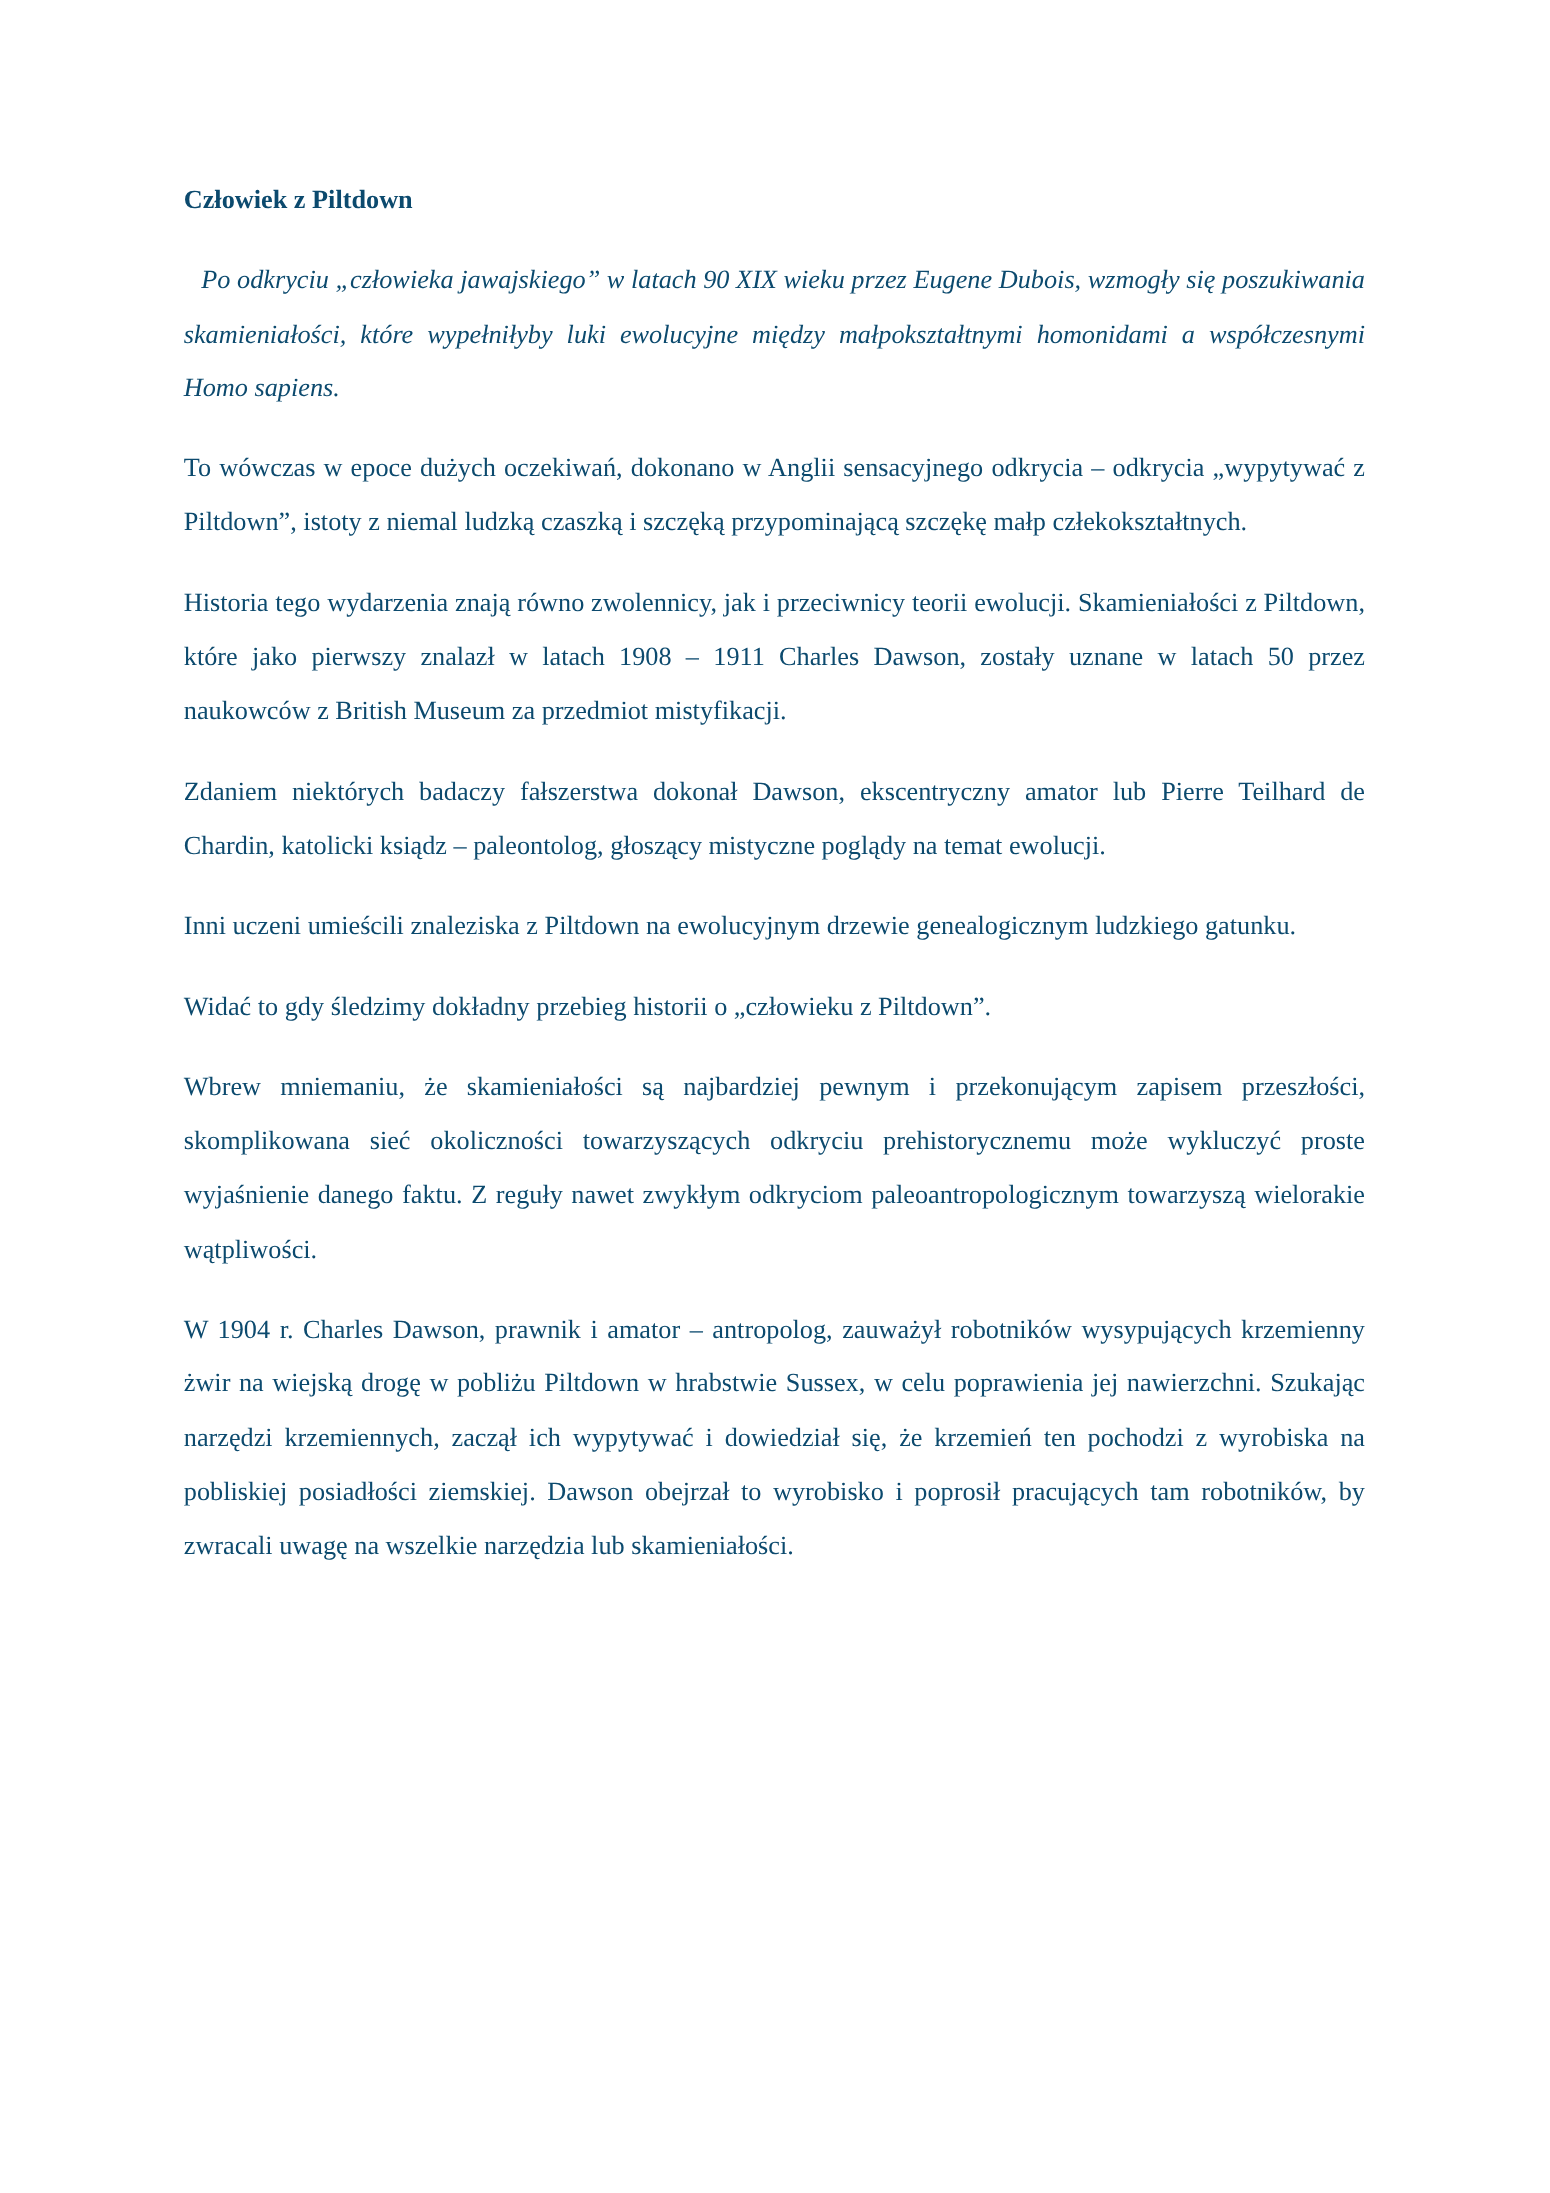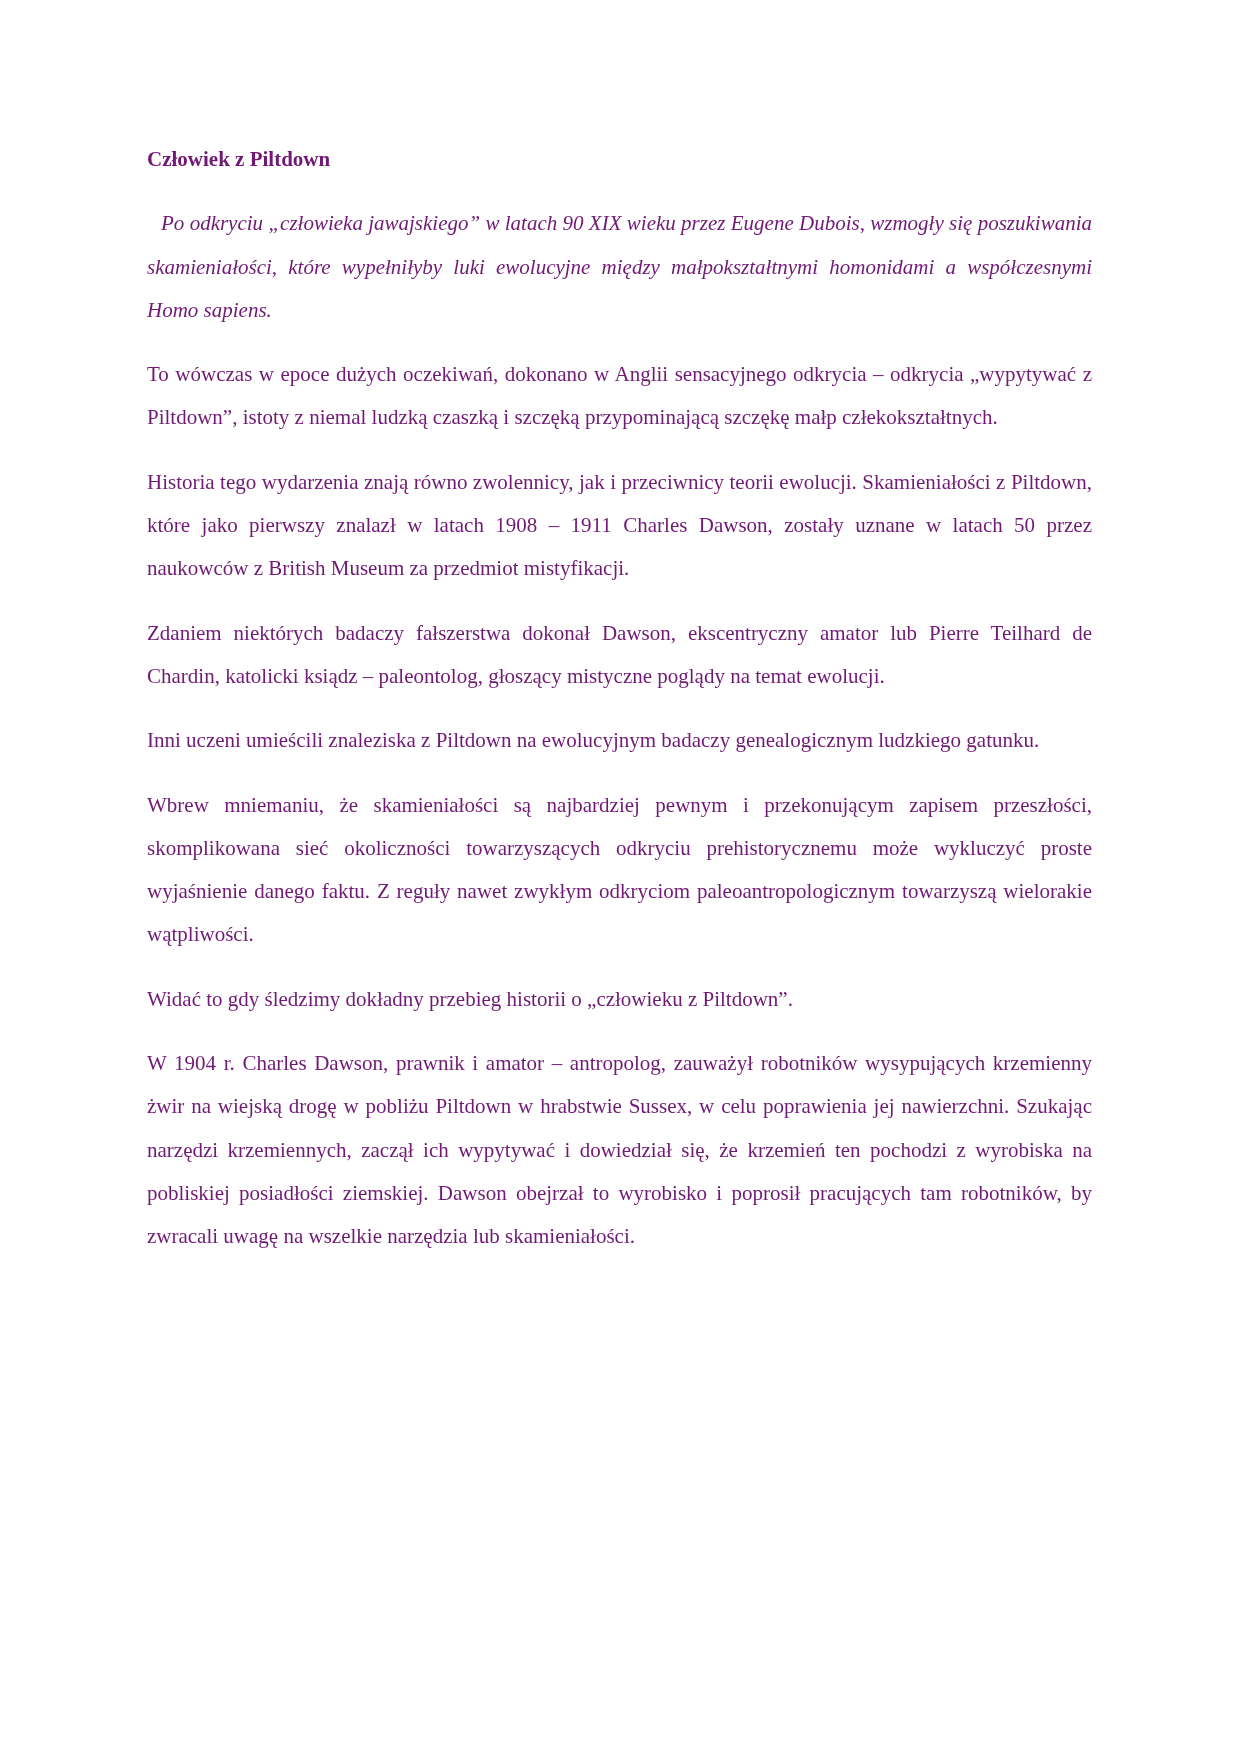--- a/index.html
+++ b/index.html
@@ -3,21 +3,21 @@
 <meta charset="utf-8">
 <style>
   html, body { margin: 0; padding: 0; background: #ffffff; }
   body { width: 1240px; height: 1754px; position: relative; overflow: hidden; }
   .page {
     position: absolute;
     left: 147px;
     top: 138px;
     width: 945px;
     font-family: "Liberation Serif", "DejaVu Serif", serif;
-    color: #701a75;
+    color: #0c4a6e;
     font-size: 21px;
     line-height: 43.3px;
   }
   .heading {
     font-weight: bold;
     margin: 0 0 21px 0;
     text-align: left;
   }
   .para {
     margin: 0 0 21px 0;
@@ -30,19 +30,19 @@
 </head>
 <body>
 
 <div class="page">
   <p class="heading">Człowiek z Piltdown</p>
 
   <p class="para indent">Po odkryciu „człowieka jawajskiego” w latach 90 XIX wieku przez Eugene Dubois, wzmogły się poszukiwania skamieniałości, które wypełniłyby luki ewolucyjne między małpokształtnymi homonidami a współczesnymi Homo sapiens.</p>
   <p class="para">To wówczas w epoce dużych oczekiwań, dokonano w Anglii sensacyjnego odkrycia – odkrycia „wypytywać z Piltdown”, istoty z niemal  ludzką czaszką i szczęką przypominającą szczękę małp człekokształtnych.</p>
   <p class="para">Historia tego wydarzenia znają równo zwolennicy, jak i przeciwnicy teorii ewolucji. Skamieniałości z Piltdown, które jako pierwszy znalazł w latach 1908 – 1911 Charles Dawson, zostały uznane w latach 50 przez naukowców z British Museum za przedmiot mistyfikacji.</p>
   <p class="para">Zdaniem niektórych badaczy fałszerstwa dokonał Dawson, ekscentryczny amator lub Pierre Teilhard de Chardin, katolicki ksiądz – paleontolog, głoszący mistyczne poglądy na temat ewolucji.</p>
-  <p class="para">Inni uczeni umieścili znaleziska z Piltdown na ewolucyjnym badaczy genealogicznym ludzkiego gatunku.</p>
+  <p class="para">Inni uczeni umieścili znaleziska z Piltdown na ewolucyjnym drzewie genealogicznym ludzkiego gatunku.</p>
+  <p class="para">Widać to gdy śledzimy dokładny przebieg historii o „człowieku z Piltdown”.</p>
   <p class="para">Wbrew mniemaniu, że skamieniałości  są najbardziej pewnym i przekonującym zapisem przeszłości, skomplikowana sieć okoliczności towarzyszących odkryciu prehistorycznemu może wykluczyć proste wyjaśnienie danego faktu. Z reguły nawet zwykłym odkryciom paleoantropologicznym towarzyszą wielorakie wątpliwości.</p>
-  <p class="para">Widać to gdy śledzimy dokładny przebieg historii o „człowieku z Piltdown”.</p>
 
 
   <p class="para">W 1904 r. Charles Dawson, prawnik i amator – antropolog, zauważył robotników wysypujących krzemienny żwir na wiejską drogę w pobliżu Piltdown w hrabstwie Sussex, w celu poprawienia jej nawierzchni. Szukając narzędzi krzemiennych, zaczął ich wypytywać i dowiedział się, że krzemień ten pochodzi z wyrobiska na pobliskiej posiadłości ziemskiej. Dawson obejrzał to wyrobisko i poprosił pracujących tam robotników, by zwracali uwagę na wszelkie narzędzia lub skamieniałości.</p>
 </div>
 
 </body></html>

